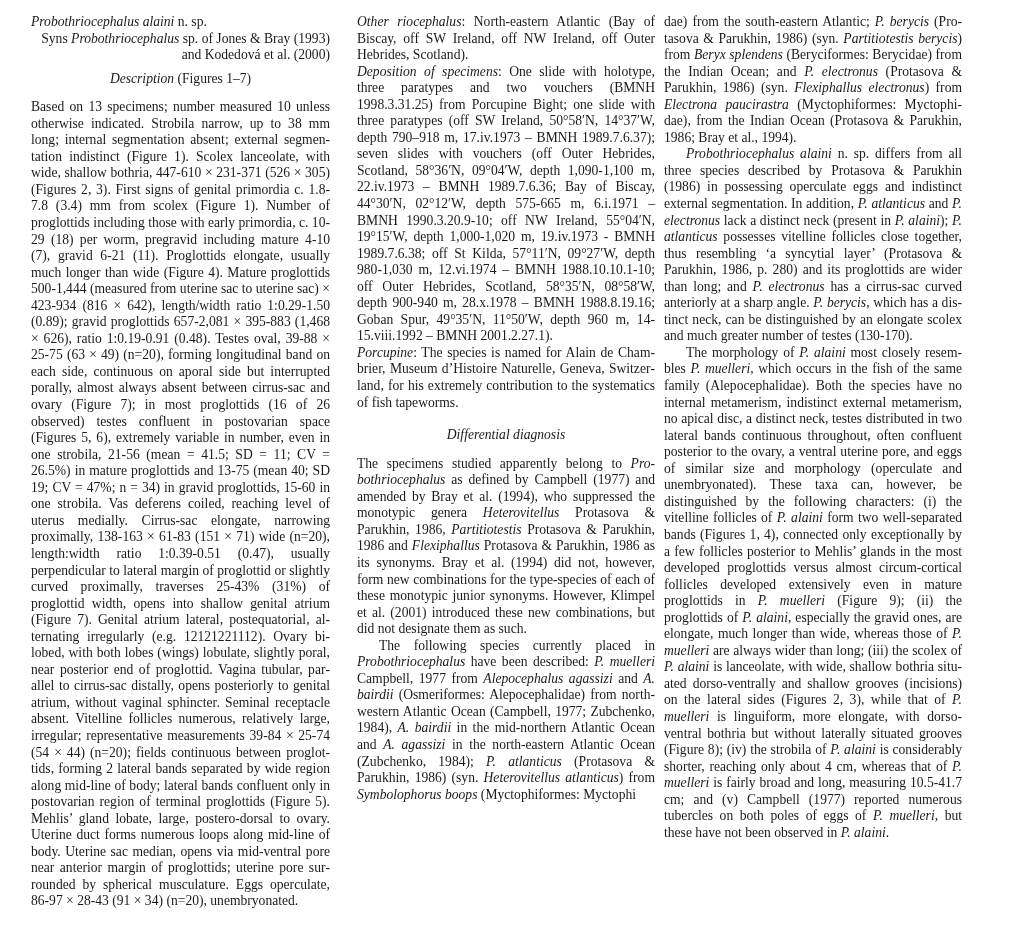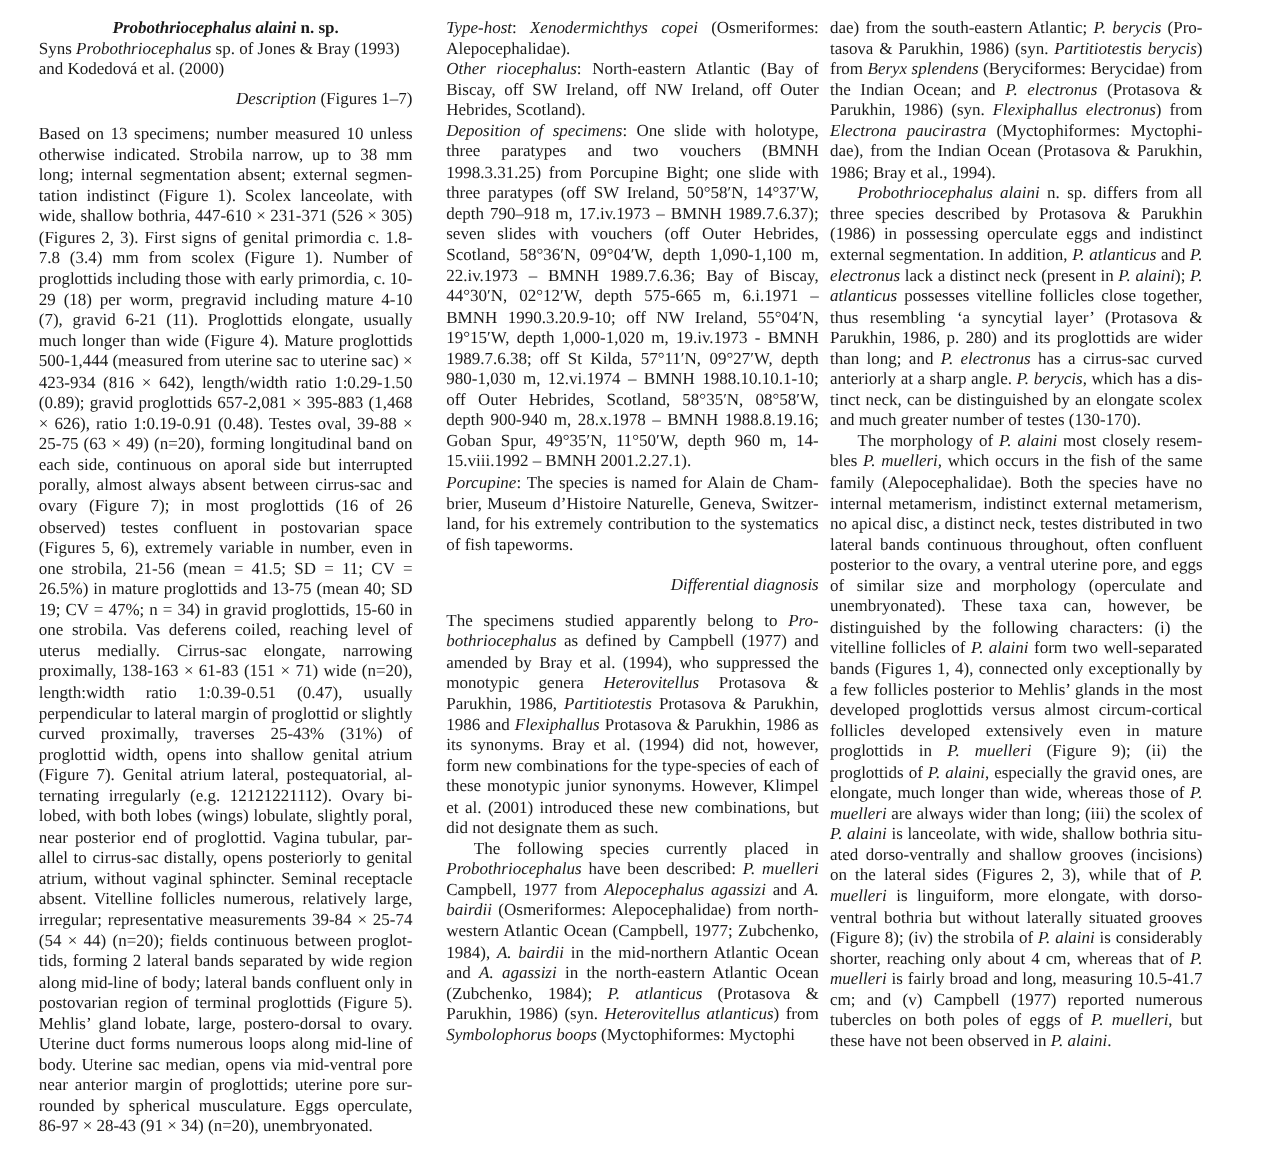--- a/index.html
+++ b/index.html
@@ -8,43 +8,42 @@
     font-family:"Liberation Serif", "DejaVu Serif", serif;
     color:#1a1a1a;
     font-size:13.6px;
     line-height:16.55px;
   }
   .col { position:absolute; top:14px; text-align:justify; hyphens:manual; }
   .col p { margin:0; }
   #col1 { left:31px; width:299px; }
   #col2 { left:357px; width:298px; }
   #col3 { left:664px; width:298px; top:14px; }
-  .title { font-weight:bold; font-style:italic; text-align:center; }
+  .title { font-weight:normal; font-style:italic; text-align:left; }
   .title .nsp { font-style:normal; }
-  .syn { text-align:left; }
-  .sect { font-style:italic; margin-top:7px !important; text-align:right; }
+  .syn { text-align:right; }
+  .sect { font-style:italic; margin-top:7px !important; text-align:center; }
   .sect .rom { font-style:normal; }
   .gap { margin-top:12px !important; }
   .gap2 { margin-top:16px !important; }
   .indent { text-indent:22px; }
   i { font-style:italic; }
   .lbl { font-style:italic; }
 </style>
 </head>
 <body>
 
 <div id="col1" class="col">
   <p class="title"><span>Probothriocephalus alaini</span><span class="nsp"> n. sp.</span></p>
   <p class="syn"><span>Syns </span><i>Probothriocephalus</i><span> sp. of Jones &amp; Bray (1993) and Kodedová et al. (2000)</span></p>
   <p class="sect"><span>Description</span><span class="rom"> (Figures 1–7)</span></p>
   <p class="gap">Based on 13 specimens; number measured 10 unless otherwise indicated. Strobila narrow, up to 38 mm long; internal segmentation absent; external segmen­tation indistinct (Figure 1). Scolex lanceolate, with wide, shallow bothria, 447-610 × 231-371 (526 × 305) (Figures 2, 3). First signs of genital primordia c. 1.8-7.8 (3.4) mm from scolex (Figure 1). Number of proglottids including those with early primordia, c. 10-29 (18) per worm, pregravid including mature 4-10 (7), gravid 6-21 (11). Proglottids elongate, usually much longer than wide (Figure 4). Mature proglottids 500-1,444 (measured from uterine sac to uterine sac) × 423-934 (816 × 642), length/width ratio 1:0.29-1.50 (0.89); gravid proglottids 657-2,081 × 395-883 (1,468 × 626), ratio 1:0.19-0.91 (0.48). Testes oval, 39-88 × 25-75 (63 × 49) (n=20), forming longitu­dinal band on each side, continuous on aporal side but interrupted porally, almost always absent between cirrus-sac and ovary (Figure 7); in most proglottids (16 of 26 observed) testes confluent in postovarian space (Figures 5, 6), extremely variable in number, even in one strobila, 21-56 (mean = 41.5; SD = 11; CV = 26.5%) in mature proglottids and 13-75 (mean 40; SD 19; CV = 47%; n = 34) in gravid proglottids, 15-60 in one strobila. Vas deferens coiled, reaching level of uterus medially. Cirrus-sac elongate, narrow­ing proximally, 138-163 × 61-83 (151 × 71) wide (n=20), length:width ratio 1:0.39-0.51 (0.47), usu­ally perpendicular to lateral margin of proglottid or slightly curved proximally, traverses 25-43% (31%) of proglottid width, opens into shallow genital atrium (Figure 7). Genital atrium lateral, postequatorial, al­ternating irregularly (e.g. 12121221112). Ovary bi­lobed, with both lobes (wings) lobulate, slightly poral, near posterior end of proglottid. Vagina tubular, par­allel to cirrus-sac distally, opens posteriorly to genital atrium, without vaginal sphincter. Seminal receptacle absent. Vitelline follicles numerous, relatively large, irregular; representative measurements 39-84 × 25-74 (54 × 44) (n=20); fields continuous between proglot­tids, forming 2 lateral bands separated by wide region along mid-line of body; lateral bands confluent only in postovarian region of terminal proglottids (Figure 5). Mehlis’ gland lobate, large, postero-dorsal to ovary. Uterine duct forms numerous loops along mid-line of body. Uterine sac median, opens via mid-ventral pore near anterior margin of proglottids; uterine pore sur­rounded by spherical musculature. Eggs operculate, 86-97 × 28-43 (91 × 34) (n=20), unembryonated.</p>
 </div>
 
 <div id="col2" class="col">
-  <p><span class="lbl">Type-host</span>: <i>Xenodermichthys copei</i><span> (Osmeriformes: Alepocephalidae).</span></p>
   <p><span class="lbl">Other riocephalus</span><span>: North-eastern Atlantic (Bay of Bis­cay, off SW Ireland, off NW Ireland, off Outer Hebrides, Scotland).</span></p>
   <p><span class="lbl">Deposition of specimens</span><span>: One slide with holo­type, three paratypes and two vouchers (BMNH 1998.3.31.25) from Porcupine Bight; one slide with three paratypes (off SW Ireland, 50°58′N, 14°37′W, depth 790–918 m, 17.iv.1973 – BMNH 1989.7.6.37); seven slides with vouchers (off Outer Hebrides, Scotland, 58°36′N, 09°04′W, depth 1,090-1,100 m, 22.iv.1973 – BMNH 1989.7.6.36; Bay of Biscay, 44°30′N, 02°12′W, depth 575-665 m, 6.i.1971 – BMNH 1990.3.20.9-10; off NW Ireland, 55°04′N, 19°15′W, depth 1,000-1,020 m, 19.iv.1973 - BMNH 1989.7.6.38; off St Kilda, 57°11′N, 09°27′W, depth 980-1,030 m, 12.vi.1974 – BMNH 1988.10.10.1-10; off Outer Hebrides, Scotland, 58°35′N, 08°58′W, depth 900-940 m, 28.x.1978 – BMNH 1988.8.19.16; Goban Spur, 49°35′N, 11°50′W, depth 960 m, 14-15.viii.1992 – BMNH 2001.2.27.1).</span></p>
   <p><span class="lbl">Porcupine</span><span>: The species is named for Alain de Cham­brier, Museum d’Histoire Naturelle, Geneva, Switzer­land, for his extremely contribution to the systematics of fish tapeworms.</span></p>
   <p class="sect gap2">Differential diagnosis</p>
   <p class="gap"><span>The specimens studied apparently belong to </span><i>Pro­bothriocephalus</i><span> as defined by Campbell (1977) and amended by Bray et al. (1994), who suppressed the monotypic genera </span><i>Heterovitellus</i><span> Protasova &amp; Parukhin, 1986, </span><i>Partitiotestis</i><span> Protasova &amp; Parukhin, 1986 and </span><i>Flexiphallus</i><span> Protasova &amp; Parukhin, 1986 as its synonyms. Bray et al. (1994) did not, however, form new combinations for the type-species of each of these monotypic junior synonyms. However, Klimpel et al. (2001) introduced these new combinations, but did not designate them as such.</span></p>
   <p class="indent"><span>The following species currently placed in </span><i>Proboth­riocephalus</i><span> have been described: </span><i>P. muelleri</i><span> Camp­bell, 1977 from </span><i>Alepocephalus agassizi</i><span> and </span><i>A. bairdii</i><span> (Osmeriformes: Alepocephalidae) from north-western Atlantic Ocean (Campbell, 1977; Zubchenko, 1984), </span><i>A. bairdii</i><span> in the mid-northern Atlantic Ocean and </span><i>A. agassizi</i><span> in the north-eastern Atlantic Ocean (Zubchenko, 1984); </span><i>P. atlanticus</i><span> (Protasova &amp; Parukhin, 1986) (syn. </span><i>Heterovitellus atlanticus</i><span>) from </span><i>Symbolophorus boops</i><span> (Myctophiformes: Myctophi­</span></p>
 </div>
 
 <div id="col3" class="col">
   <p><span>dae) from the south-eastern Atlantic; </span><i>P. berycis</i><span> (Pro­tasova &amp; Parukhin, 1986) (syn. </span><i>Partitiotestis berycis</i><span>) from </span><i>Beryx splendens</i><span> (Beryciformes: Berycidae) from the Indian Ocean; and </span><i>P. electronus</i><span> (Protasova &amp; Parukhin, 1986) (syn. </span><i>Flexiphallus electronus</i><span>) from </span><i>Electrona paucirastra</i><span> (Myctophiformes: Myctophi­dae), from the Indian Ocean (Protasova &amp; Parukhin, 1986; Bray et al., 1994).</span></p>

